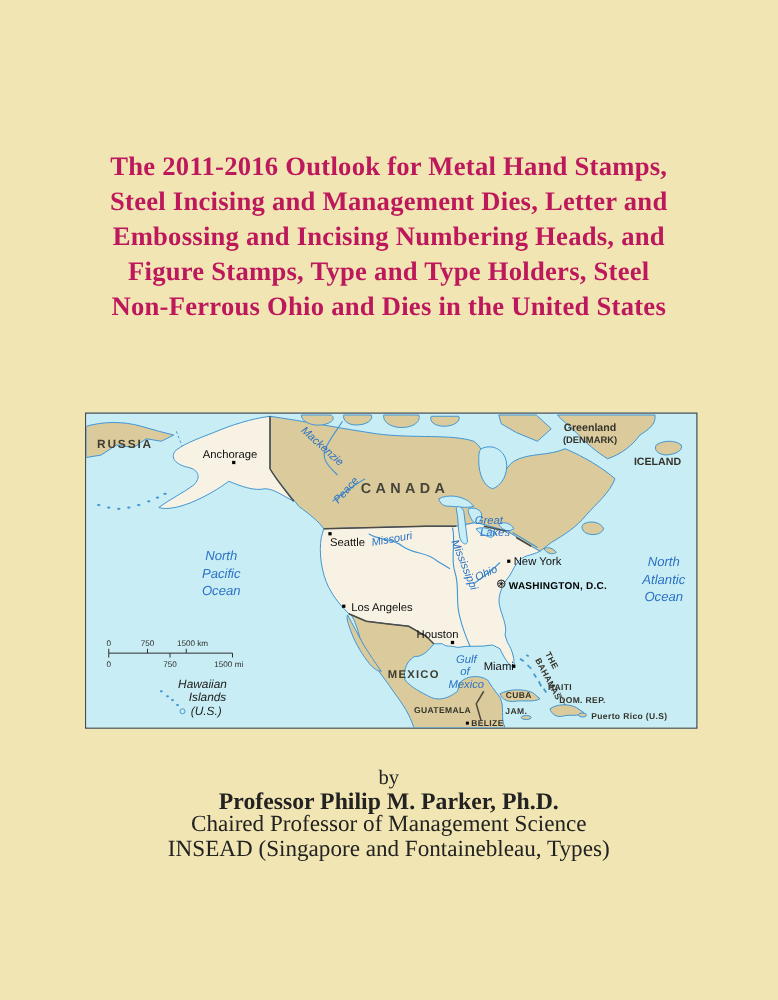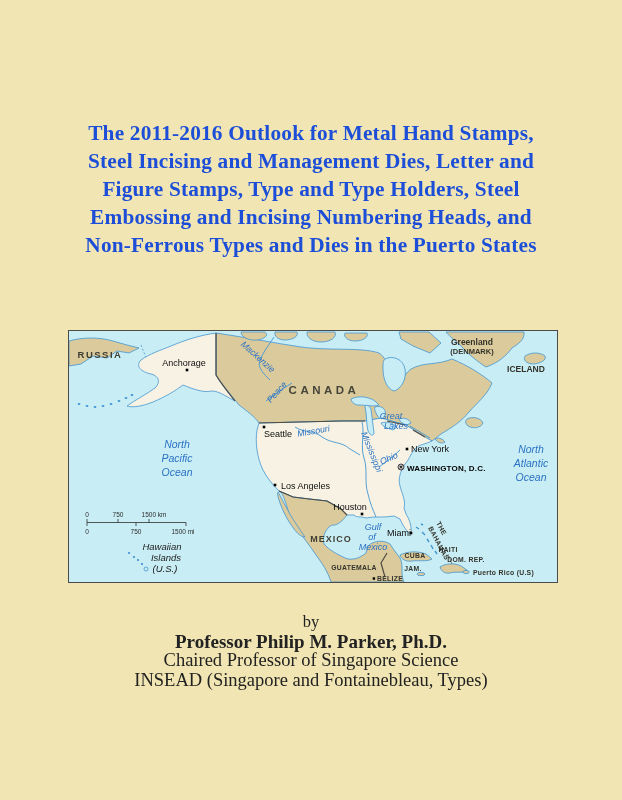--- a/index.html
+++ b/index.html
@@ -4,21 +4,21 @@
 <style>
   html,body{margin:0;padding:0;}
   body{
     width:622px;height:800px;position:relative;overflow:hidden;
     background:#f1e6b3;
     font-family:"Liberation Serif", serif;
   }
   .book-title{
     position:absolute;top:119px;left:11px;width:600px;
     text-align:center;font-weight:bold;font-size:21.3px;line-height:28px;
-    color:#1d4ed8;letter-spacing:0.2px;
+    color:#be185d;letter-spacing:0.2px;
   }
   .book-title div{white-space:nowrap;}
   .map-frame{
     position:absolute;left:68px;top:330px;width:488px;height:251px;
     border:1px solid #4b4b4b;background:#c9edf4;
   }
   .map-frame svg{display:block;}
   .author{
     position:absolute;top:612px;left:0;width:622px;text-align:center;
     color:#222;line-height:19.5px;font-size:18.5px;
@@ -49,23 +49,23 @@
   .river{stroke:#4296d2;stroke-width:0.9;fill:none;}
 </style>
 </head>
 <body>
 
 <div class="cover">
 
   <div class="book-title">
     <div>The 2011-2016 Outlook for Metal Hand Stamps,</div>
     <div>Steel Incising and Management Dies, Letter and</div>
+    <div>Embossing and Incising Numbering Heads, and</div>
     <div>Figure Stamps, Type and Type Holders, Steel</div>
-    <div>Embossing and Incising Numbering Heads, and</div>
-    <div>Non-Ferrous Types and Dies in the Puerto States</div>
+    <div>Non-Ferrous Ohio and Dies in the United States</div>
   </div>
 
   <div class="map-frame">
     <svg width="488" height="251" viewBox="0 0 488 251">
 
       <rect x="0" y="0" width="488" height="251" class="waterfill"></rect>
 
       <path class="land coast" d="M0,10 C14,6 30,6 44,10 L58,14 L70,17 L60,22 L48,20 L38,27 L24,25 L12,33 L0,35 Z"></path>
       <path class="coast" fill="none" stroke-dasharray="2,2" d="M72,14 L84,44"></path>
 
@@ -231,17 +231,17 @@
         <text class="lbl-scale" x="18" y="202.5" text-anchor="middle">0</text>
         <text class="lbl-scale" x="67" y="202.5" text-anchor="middle">750</text>
         <text class="lbl-scale" x="114" y="202.5" text-anchor="middle">1500 mi</text>
       </g>
     </svg>
   </div>
 
   <div class="author">
     <div class="by">by</div>
     <div class="name">Professor Philip M. Parker, Ph.D.</div>
-    <div class="role">Chaired Professor of Singapore Science</div>
+    <div class="role">Chaired Professor of Management Science</div>
     <div class="institution">INSEAD (Singapore and Fontainebleau, Types)</div>
   </div>
 
 </div>
 
 </body></html>

